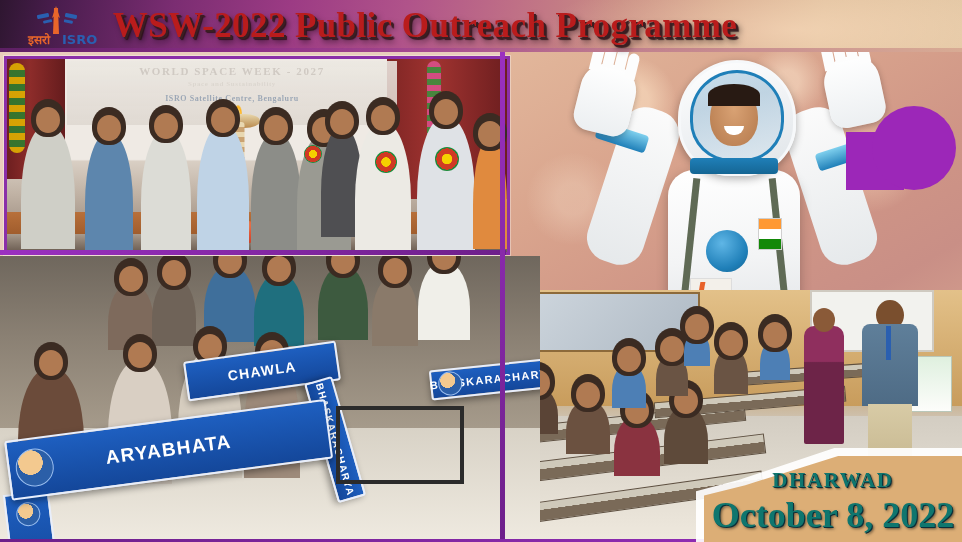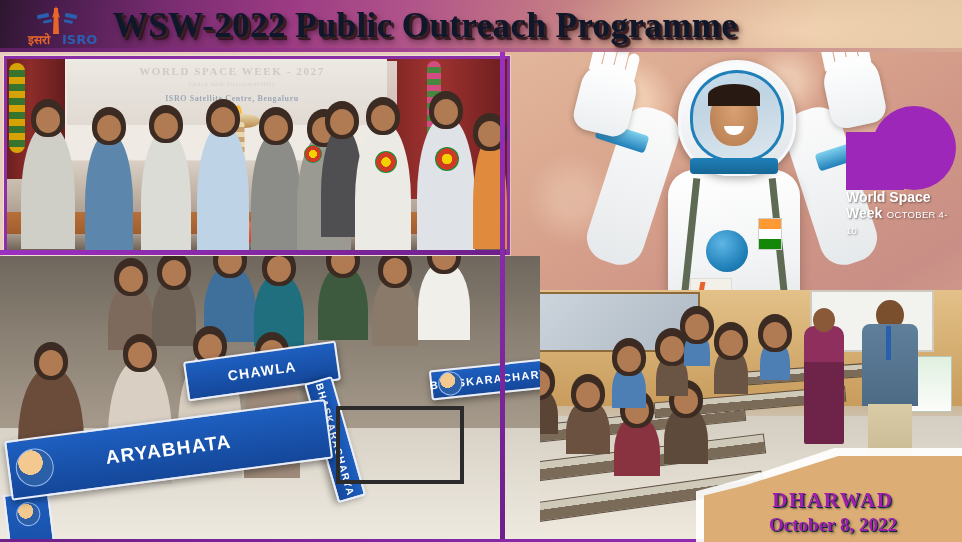--- a/index.html
+++ b/index.html
@@ -35,21 +35,21 @@
   .hdr-underline{
     position:absolute;left:0;top:48px;width:962px;height:4px;
     background:linear-gradient(90deg,#5c1f63 0%,#8c2f86 25%,#a64b8f 45%,#c07f8e 65%,#d8ab94 100%);
   }
 
   .title{
     position:absolute;left:0;top:0;width:850px;height:52px;
     display:flex;align-items:center;justify-content:center;
     font-family:"Liberation Serif","DejaVu Serif",serif;
     font-weight:bold;font-size:35px;letter-spacing:.4px;
-    color:#0f172a;
+    color:#b91c1c;
     text-shadow:
       2px 2px 0 #3b1e22,
       3px 3px 1px rgba(40,18,22,.85),
       4px 5px 6px rgba(0,0,0,.55);
     white-space:nowrap;
     z-index:4;
   }
 
   
   .isro-logo{
@@ -287,25 +287,25 @@
     position:absolute;right:0px;bottom:0px;width:266px;height:94px;z-index:6;
     background:#ffffff;
     clip-path:polygon(16% 34%, 52% 0%, 100% 0%, 100% 100%, 0% 100%, 0% 46%);
     opacity:.92;
   }
   .loc-text{
     position:absolute;right:0;bottom:0;width:258px;height:86px;z-index:8;
     display:flex;flex-direction:column;align-items:center;justify-content:flex-end;
     padding-bottom:6px;box-sizing:border-box;
     font-family:"Liberation Serif","DejaVu Serif",serif;font-weight:bold;
-    color:#a21caf;
+    color:#0f766e;
   }
   .loc-city{font-size:21px;letter-spacing:1.6px;
     text-shadow:1px 1px 0 #0a2f3a,2px 2px 2px rgba(0,0,0,.5);}
-  .loc-date{font-size:19px;margin-top:1px;
+  .loc-date{font-size:36px;margin-top:1px;
     text-shadow:1px 1px 0 #0a2f3a,2px 2px 3px rgba(0,0,0,.55);}
 
   
   .sep-h{position:absolute;background:linear-gradient(90deg,#9b30c0,#6d1f8a);}
   .sep-v{position:absolute;background:linear-gradient(180deg,#9b30c0,#6d1f8a);}
 </style>
 </head>
 <body>
 
 <div id="poster">
@@ -555,25 +555,20 @@
   </div>
 
   <div class="sep-h" style="left:0;top:250px;width:506px;height:5px"></div>
   <div class="sep-v" style="left:500px;top:52px;width:5px;height:490px"></div>
   <div class="sep-h" style="left:0;bottom:0;width:962px;height:3px;background:linear-gradient(90deg,#6d1f8a,#9b30c0)"></div>
 
   <div class="wsw-logo">
     <div class="wsw-mark">
       <div class="wsw-square"></div>
       <div class="wsw-circle"></div>
-    </div>
-    <div class="wsw-text">
-      <div class="wsw-t1">World Space</div>
-      <div><span class="wsw-t2">Week</span>
-           <span class="wsw-t3">OCTOBER 4-10</span></div>
     </div>
   </div>
 
   <div class="loc-badge-outline"></div>
   <div class="loc-badge"></div>
   <div class="loc-text">
     <div class="loc-city">DHARWAD</div>
     <div class="loc-date">October 8, 2022</div>
   </div>
 

